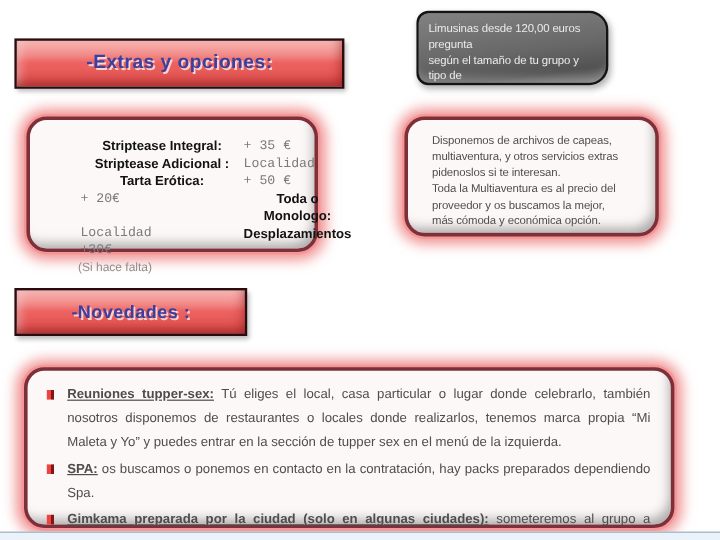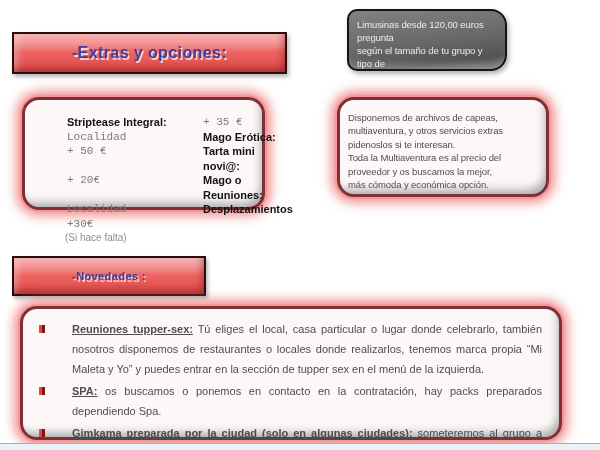--- a/index.html
+++ b/index.html
@@ -20,21 +20,21 @@
       2px 3px 4px rgba(0,0,0,.28),
       inset 0 -7px 9px -4px rgba(120,10,10,.55),
       inset 7px 0 9px -5px rgba(255,255,255,.5),
       inset -7px 0 9px -5px rgba(120,10,10,.35);
     display:flex;align-items:center;justify-content:center;
     color:#3b3f9d;font-weight:700;letter-spacing:.4px;
     text-shadow:1.5px 1.5px 0 rgba(250,230,230,.85);
     cursor:pointer;
   }
   #banner-extras{left:12px;top:32px;width:271px;height:38px;font-size:16px;}
-  #banner-novedades{left:12px;top:256px;width:190px;height:36px;font-size:11px;}
+  #banner-novedades{left:12px;top:240px;width:190px;height:36px;font-size:15px;}
 
   
   .gray-box{
     position:absolute;left:347px;top:9px;width:160px;height:62px;
     box-sizing:border-box;
     border:2px solid #141414;border-radius:10px 16px 16px 10px;
     background:linear-gradient(173deg,#828282 0%,#676767 55%,#525252 82%,#6e6e6e 100%);
     box-shadow:2px 3px 5px rgba(0,0,0,.30), inset 0 -11px 9px -7px rgba(255,255,255,.30);
     color:#ebebeb;font-size:9.5px;line-height:1.38;
     padding:7px 8px;white-space:pre-line;overflow:hidden;
@@ -50,33 +50,33 @@
       0 0 0 2px rgba(244,150,150,.9),
       0 0 11px 6px rgba(238,118,118,.8),
       inset -6px -9px 9px -5px rgba(95,95,95,.5);
   }
   #price-box{left:22px;top:97px;width:243px;height:113px;}
   #services-box{left:337px;top:97px;width:212px;height:100px;}
   #main-box{left:20px;top:306px;width:542px;height:134px;}
 
   
   .price-rows{padding:15px 0 0 42px;display:grid;grid-template-columns:136px auto;}
-  .price-label{font-weight:700;color:#121212;font-size:11px;line-height:14.5px;}
+  .price-label{font-weight:700;color:#121212;font-size:11px;line-height:14.5px;text-align:center;}
   .price-value{color:#7a7a7a;font-size:11px;line-height:14.5px;font-family:Liberation Mono, monospace;}
   .footnote{padding-left:40px;color:#8e8e8e;font-size:10px;line-height:13px;}
 
   
   .services-text{
-    padding:11px 8px;color:#4d4d4d;font-size:9.5px;line-height:1.42;
+    padding:11px 20px;color:#4d4d4d;font-size:9.5px;line-height:1.42;
     white-space:pre-line;letter-spacing:-.1px;
   }
 
   
   .bullets{padding:10px 17px 0 16px;}
-  .bullet-item{display:flex;margin-bottom:2px;gap:16px;}
+  .bullet-item{display:flex;margin-bottom:2px;}
   .bullet{
     flex:none;width:6px;height:8px;margin:6px 11px 0 0;
     background:linear-gradient(90deg,#ef4343 0 55%,#801616 55% 100%);
   }
   .bullet-text{flex:1;color:#4d4d4d;font-size:11px;line-height:20px;text-align:justify;}
   .lead{font-weight:700;text-decoration:underline;}
   .u{text-decoration:underline;}
   .big{font-size:13px;}
 
   
@@ -93,26 +93,26 @@
 </div>
 
 <div class="gray-box">Limusinas desde  120,00 euros pregunta
 según el tamaño de tu grupo y tipo de
 vehiculo y de la localidad.</div>
 
 <div class="glow-box" id="price-box">
   <div class="price-rows">
     <div class="price-label">Striptease Integral:</div>
     <div class="price-value">+ 35 €</div>
+    <div class="price-label">Striptease Adicional :</div>
     <div class="price-value">Localidad</div>
-    <div class="price-label">Mago Erótica:</div>
+    <div class="price-label">Tarta Erótica:</div>
     <div class="price-value">+ 50 €</div>
-    <div class="price-label">Tarta mini novi@:</div>
     <div class="price-value">+ 20€</div>
-    <div class="price-label">Mago o Reuniones:</div>
+    <div class="price-label">Toda o Monologo:</div>
     <div class="price-value">Localidad</div>
     <div class="price-label">Desplazamientos</div>
     <div class="price-value">+30€</div>
   </div>
   <div class="footnote">(Si hace falta)</div>
 </div>
 
 <div class="glow-box" id="services-box">
   <div class="services-text">Disponemos de archivos de capeas,
 multiaventura, y otros  servicios extras

